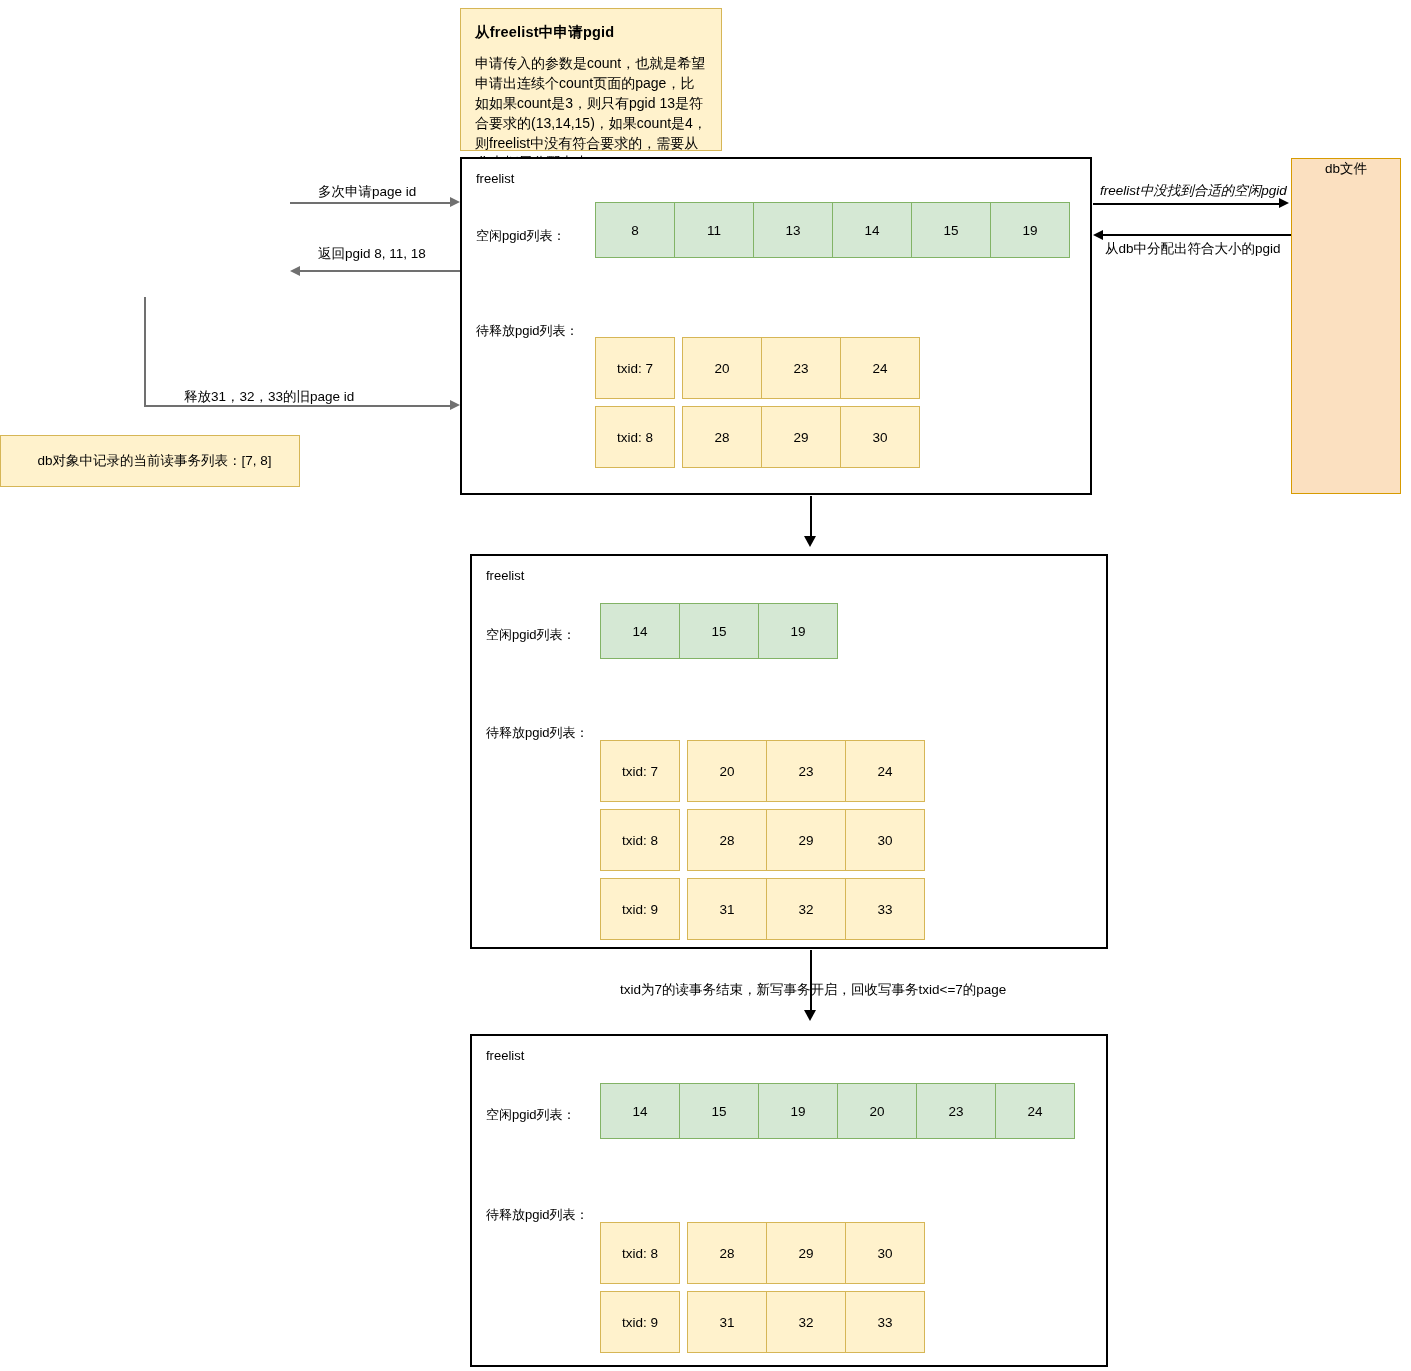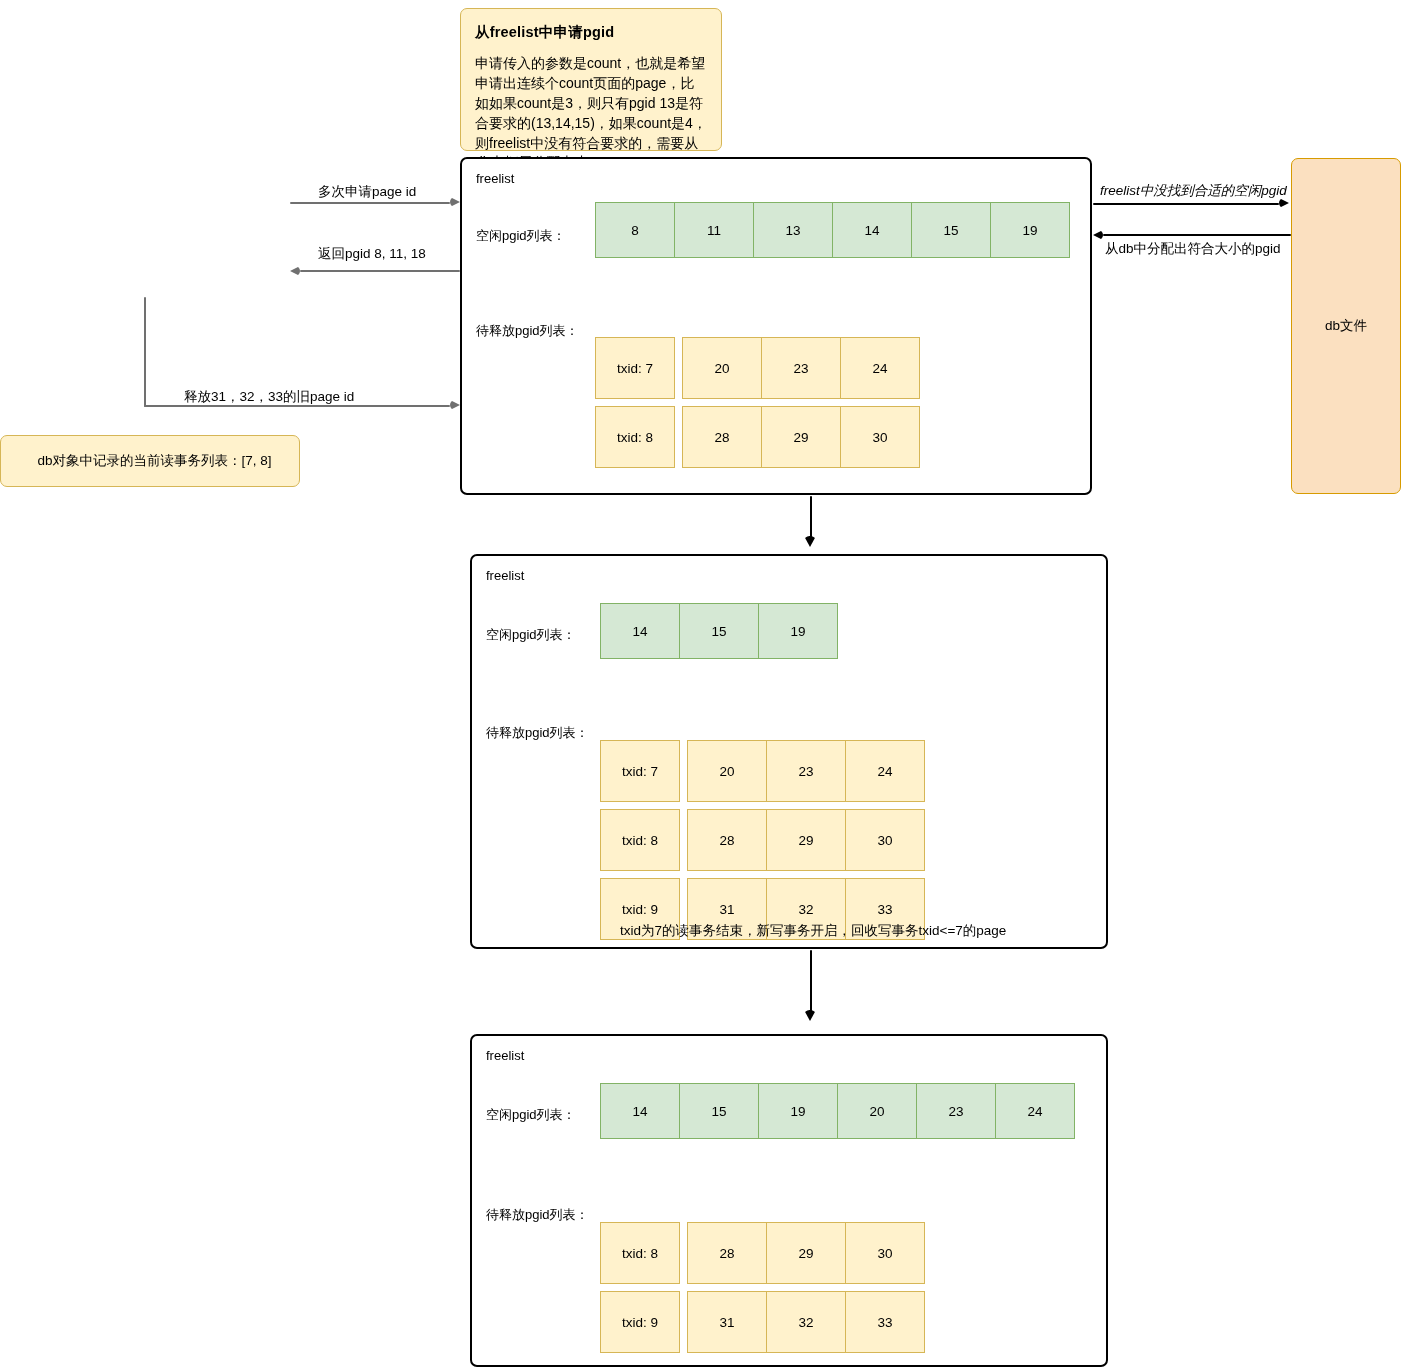--- a/index.html
+++ b/index.html
@@ -11,40 +11,40 @@
     font-family: "Liberation Sans", "DejaVu Sans", sans-serif;
     color: #000000;
   }
   #canvas {
     position: relative;
     width: 1411px;
     height: 1371px;
     overflow: hidden;
     background: #ffffff;
   }
-  .abs { position: absolute; box-sizing: border-box; border-radius: 7px; }
+  .abs { position: absolute; box-sizing: border-box; }
 
   
   .note-box {
     background: #fff2cc;
     border: 1px solid #d6b656;
     padding-left: 9px;
   }
   .blue-box {
     background: #dae8fc;
     border: 1px solid #6c8ebf;
     display: flex;
     align-items: center;
     justify-content: center;
   }
   .orange-box {
     background: #fbe0c0;
     border: 1px solid #d79b00;
     display: flex;
-    align-items: center;
+    align-items: flex-start;
     justify-content: center;
   }
   .freelist-box {
     background: #ffffff;
     border: 2px solid #000000;
   }
 
   
   .t13 { font-size: 13.5px; line-height: 1.45; }
   .t14 { font-size: 14px; }
@@ -239,21 +239,21 @@
             <div class="cell yellow" style="width: 80px; height: 62px;">31</div>
             <div class="cell yellow" style="width: 80px; height: 62px;">32</div>
             <div class="cell yellow" style="width: 80px; height: 62px;">33</div>
           </div>
         </div>
       </div>
   </div>
 
   <div class="abs vline dark" style="left:810px; top:950px; height:62px;"></div>
   <div class="abs ahead-d" style="left:804px; top:1010px;"></div>
-  <div class="abs arrow-label" style="left:620px; top:922px;">txid为7的读事务结束，新写事务开启，回收写事务txid&lt;=7的page</div>
+  <div class="abs arrow-label" style="left:620px; top:981px;">txid为7的读事务结束，新写事务开启，回收写事务txid&lt;=7的page</div>
 
   <div class="abs freelist-box" style="left:470px; top:1034px; width:638px; height:333px;">
     <div class="abs freelist-caption" style="left:14px; top:12px;">freelist</div>
     <div class="abs freelist-caption" style="left:14px; top:70px;">空闲pgid列表：</div>
     <div class="abs cellrow" style="left:128px; top:47px;">
         <div class="cell green" style="width: 80px; height: 56px;">14</div>
         <div class="cell green" style="width: 80px; height: 56px;">15</div>
         <div class="cell green" style="width: 80px; height: 56px;">19</div>
         <div class="cell green" style="width: 80px; height: 56px;">20</div>
         <div class="cell green" style="width: 80px; height: 56px;">23</div>

